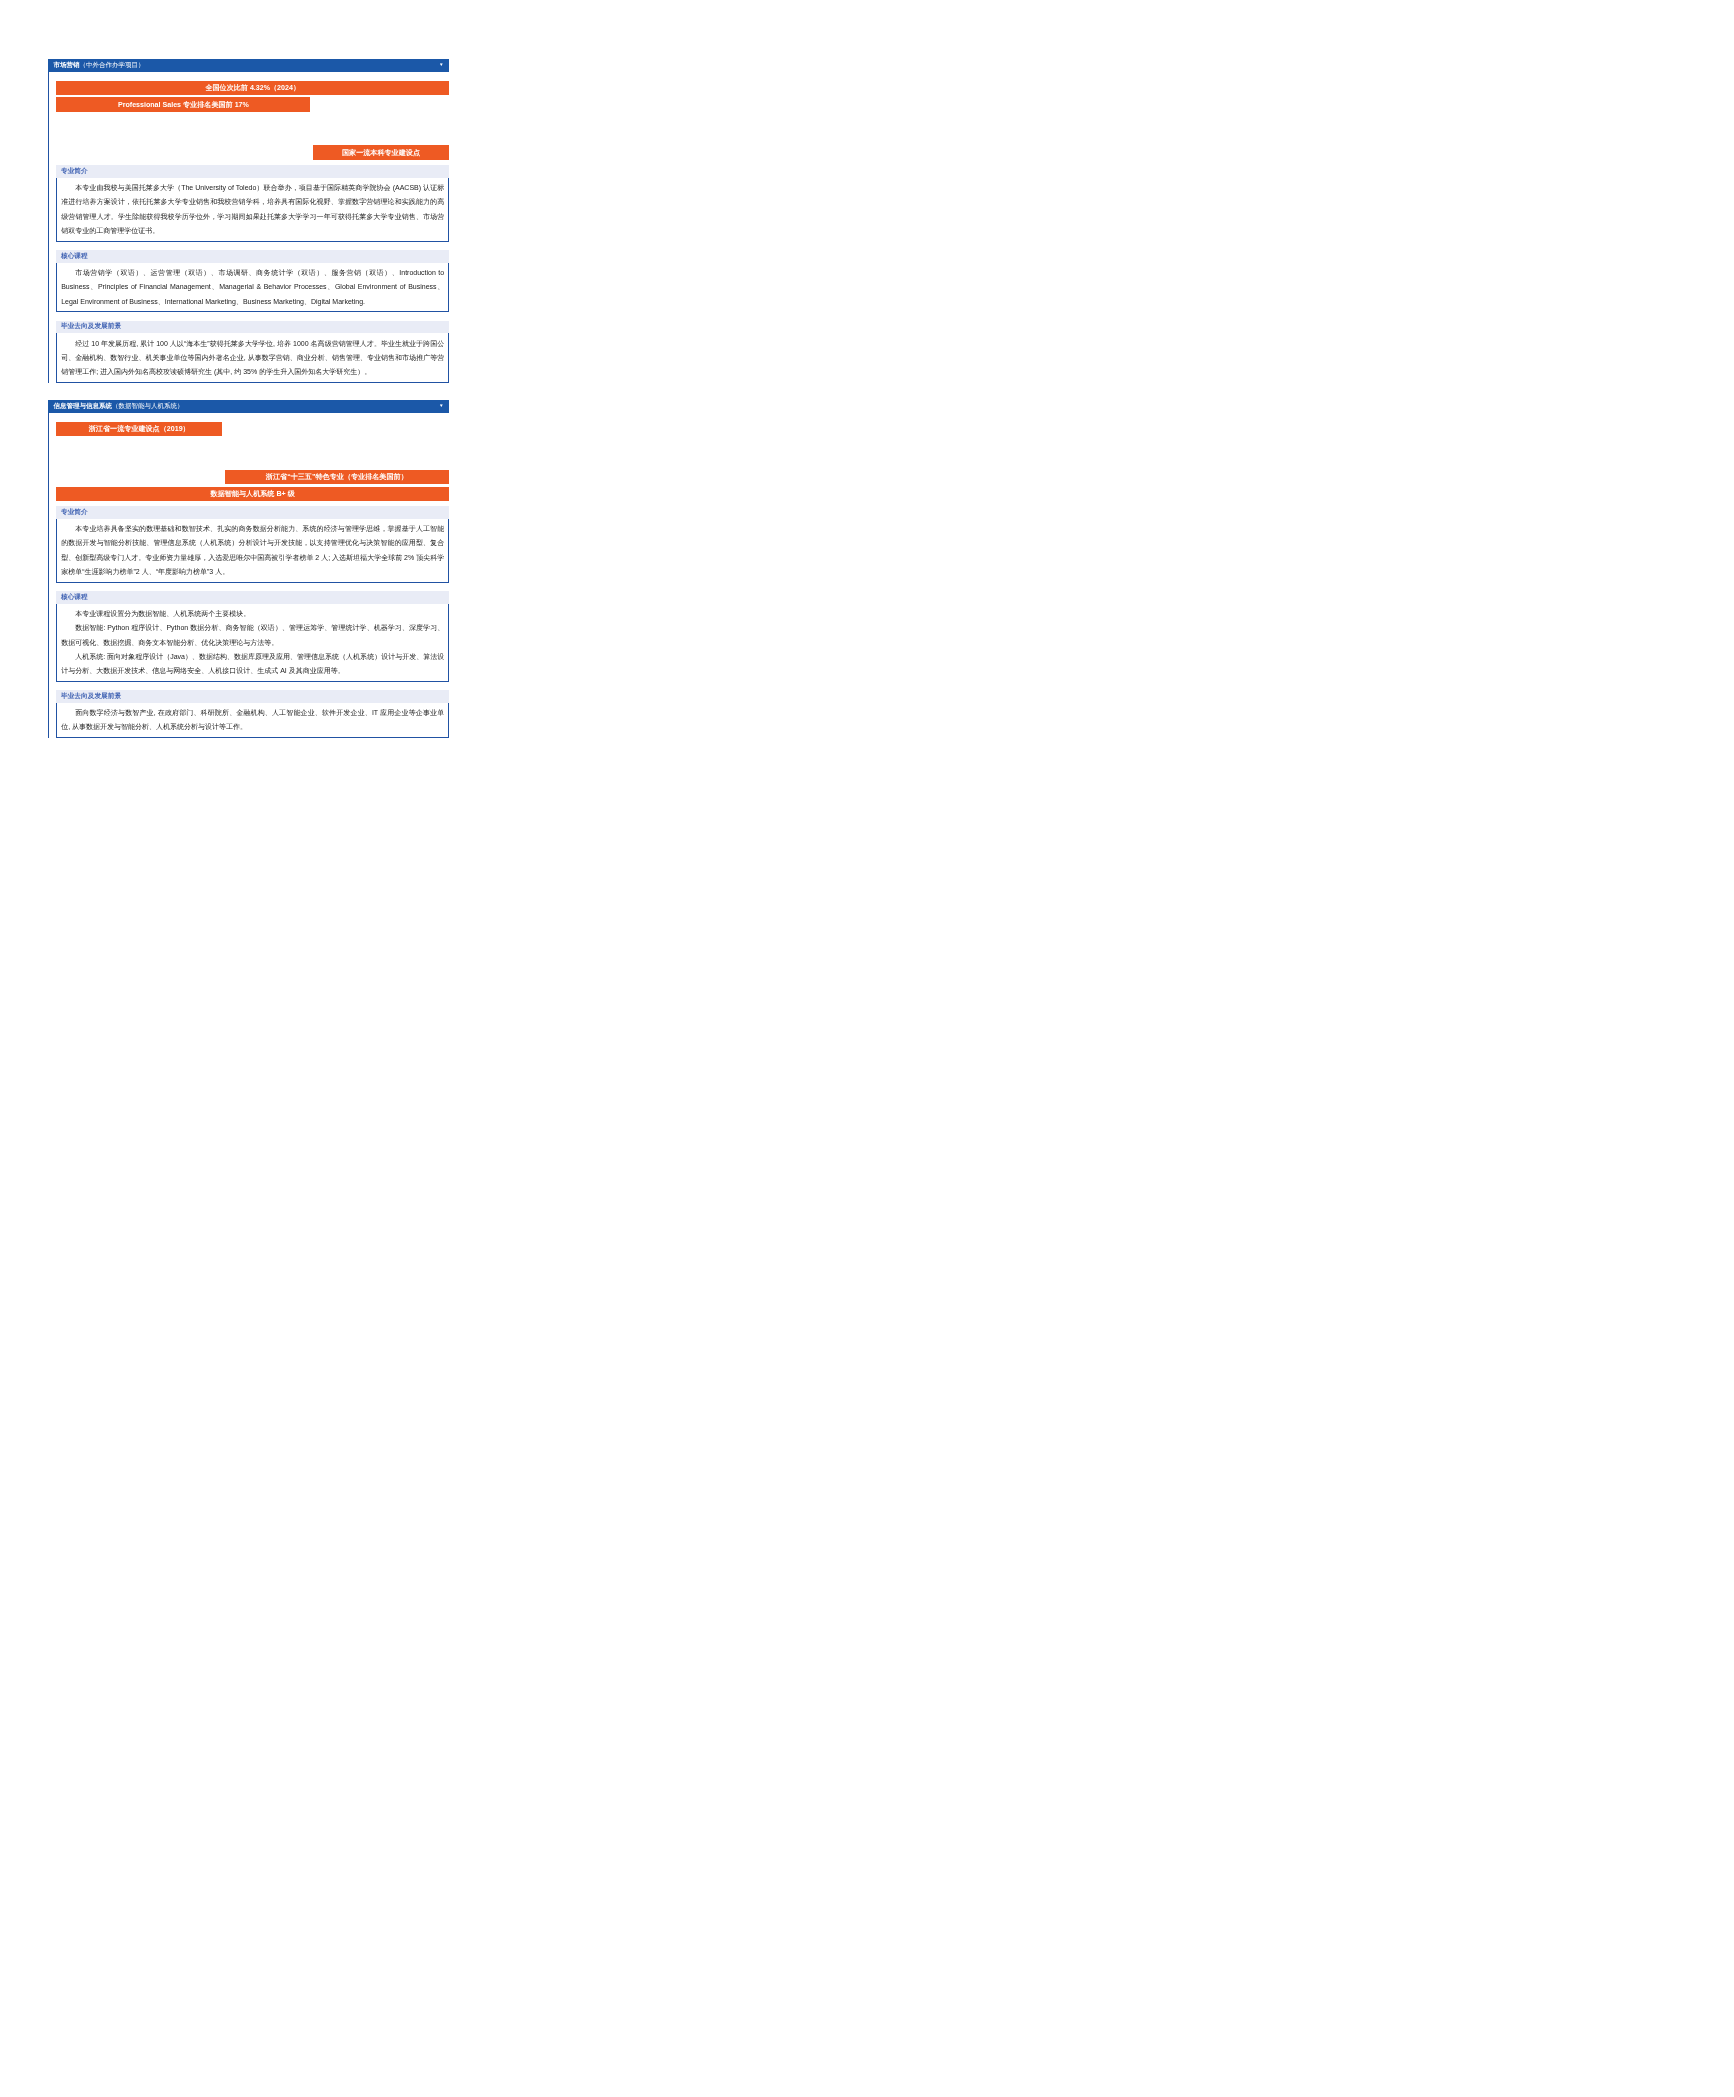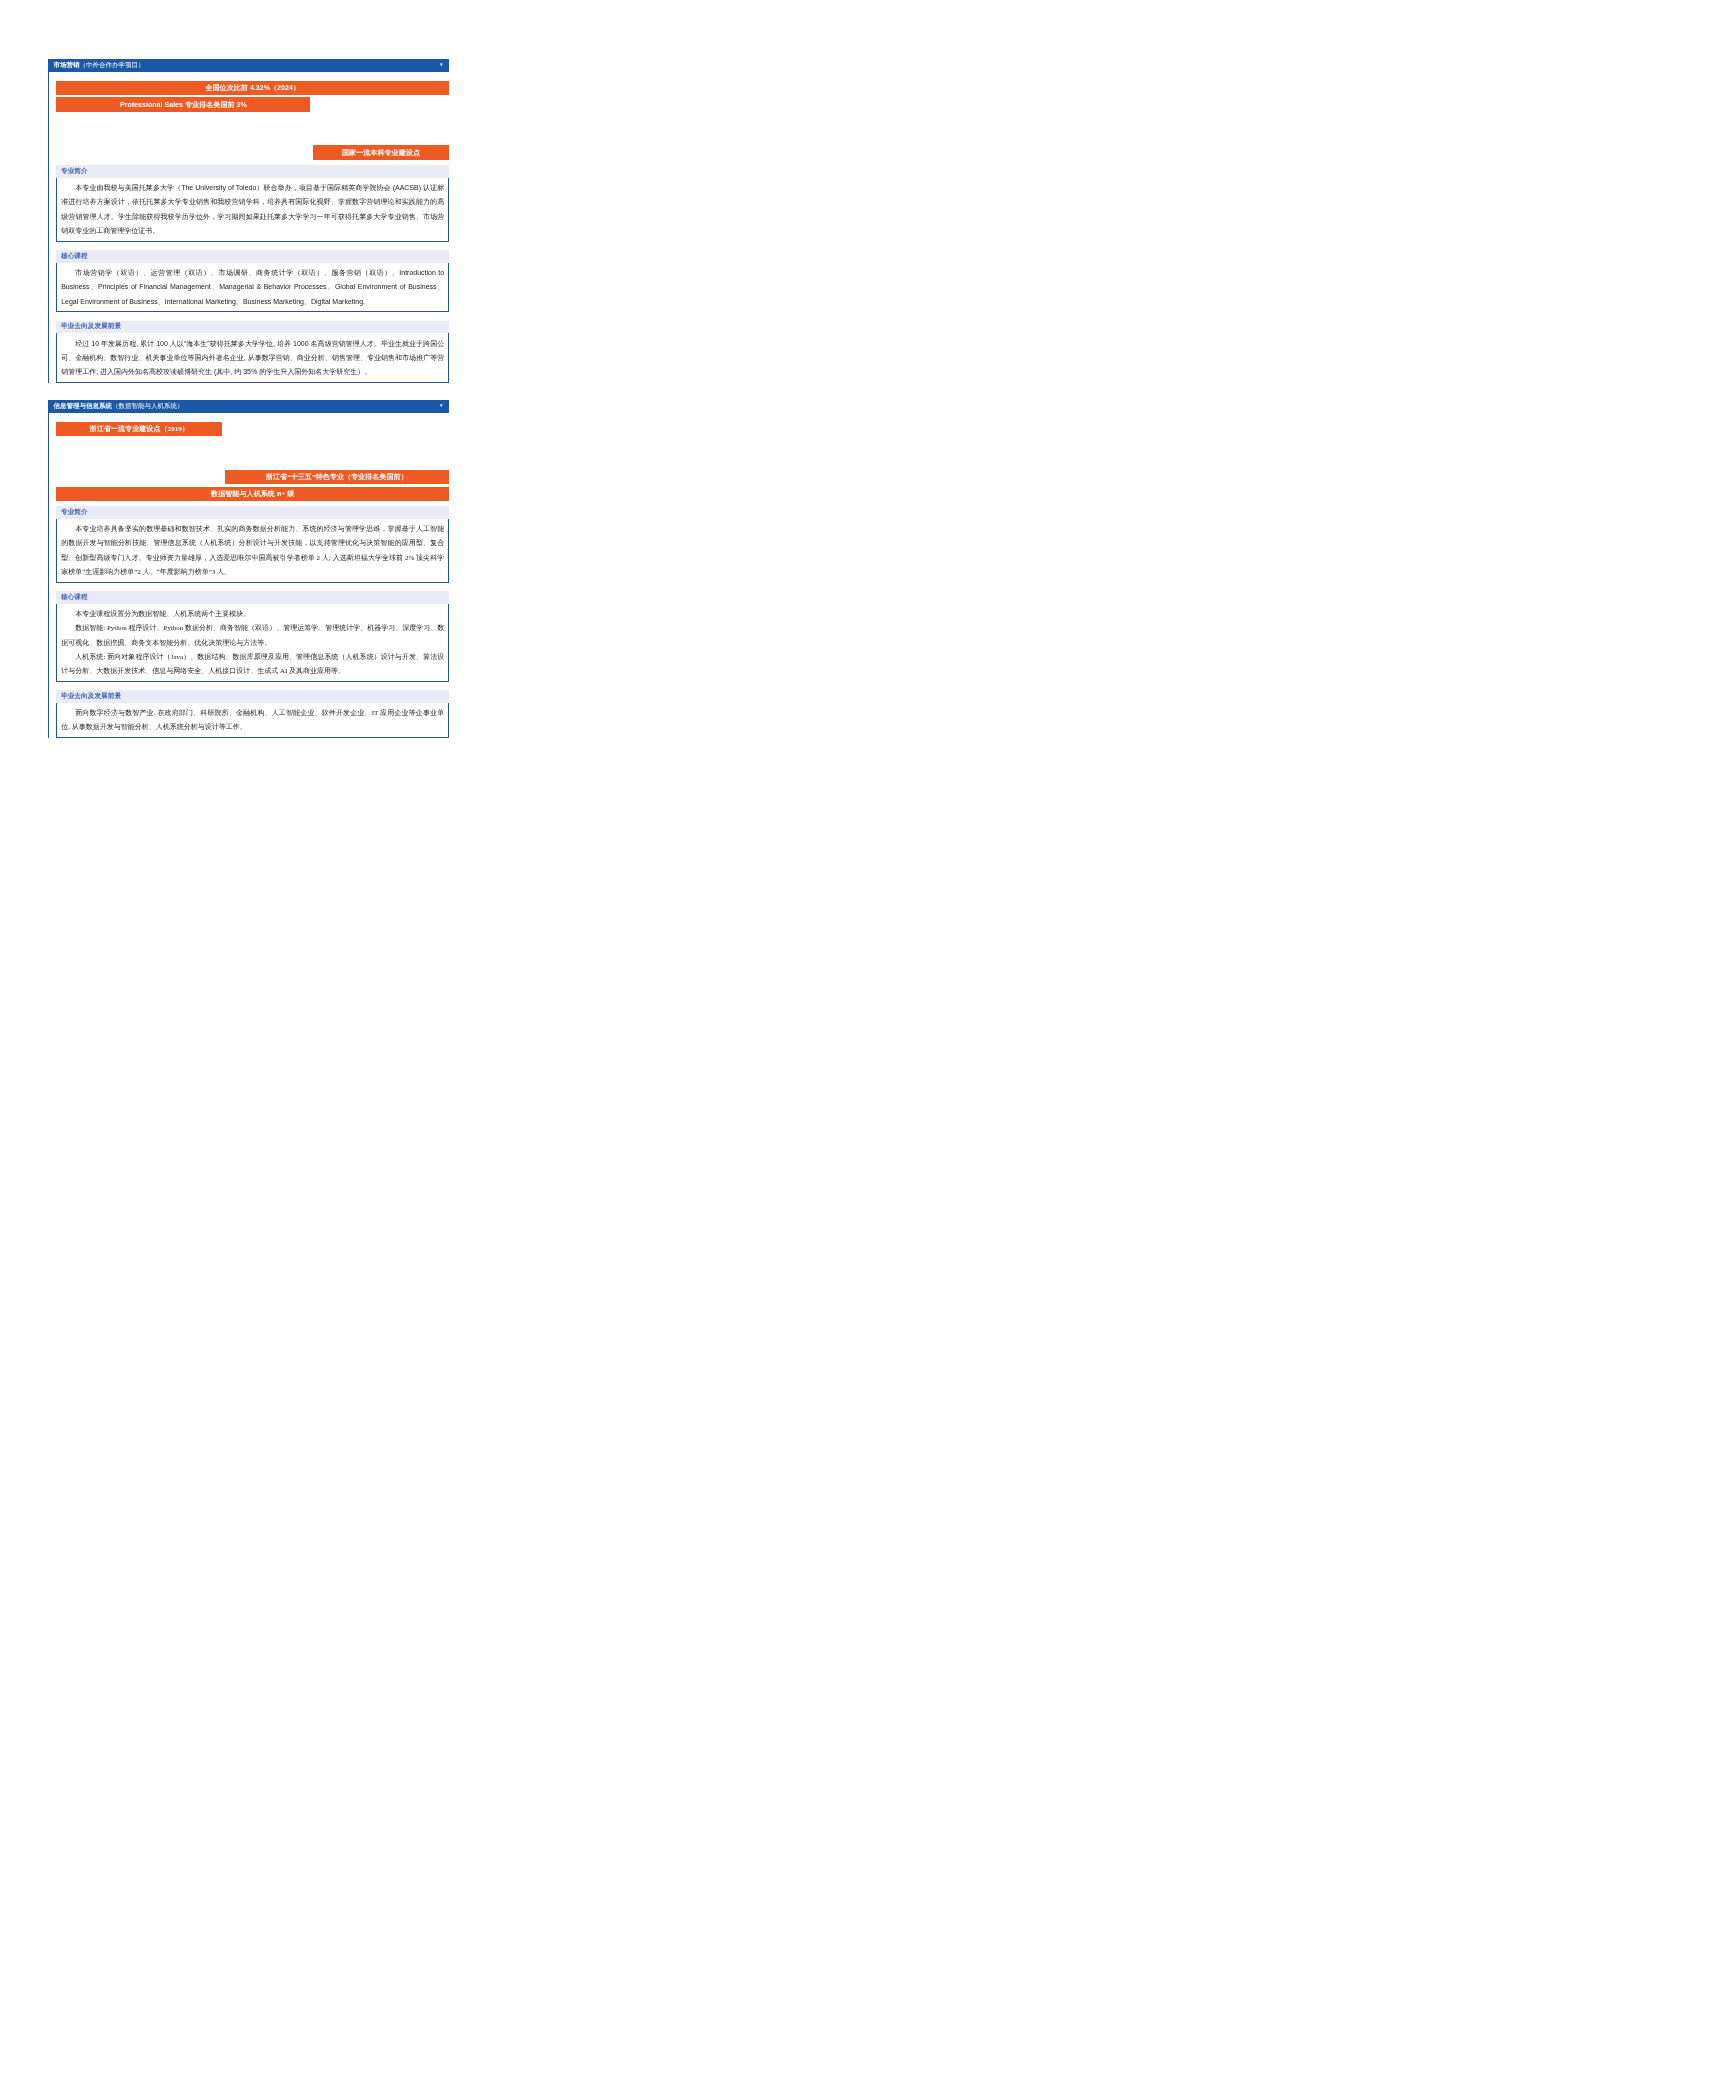--- a/index.html
+++ b/index.html
@@ -3,21 +3,21 @@
 <meta charset="utf-8">
 <style>
   html,body{margin:0;padding:0;}
   body{
     width:495px;min-height:672px;background:#ffffff;
     font-family:"Liberation Sans", sans-serif;
     position:relative;
   }
   .section{position:relative;margin-left:48px;width:401px;}
   .section.first{padding-top:59px;}
-  .section.second{margin-top:17px;font-family:Liberation Serif, serif;}
+  .section.second{margin-top:17px;}
   .sec-header{
     height:13px;background:#1b58a8;color:#ffffff;
     display:flex;align-items:center;padding:0 5.5px;box-sizing:border-box;
     cursor:pointer;
   }
   .sec-title-bold{font-weight:bold;font-size:6.5px;}
   .sec-title-light{font-weight:normal;font-size:6.5px;}
   .chevron{margin-left:auto;font-size:4.6px;line-height:1;}
   .accent-line{position:absolute;left:0;width:1.3px;background:#2152a3;top:72px;bottom:0;}
   .section.second .accent-line{top:13px;}
@@ -59,21 +59,21 @@
     <span class="sec-title-bold">市场营销</span>
       <span class="sec-title-light">（中外合作办学项目）</span>
     <span class="chevron">▼</span>
   </div>
 
   <div class="sec-body">
     <div class="banner-row rtop">
       <div class="banner full">全国位次比前 4.32%（2024）</div>
     </div>
     <div class="banner-row rnext">
-      <div class="banner w65">Professional Sales 专业排名美国前 3%</div>
+      <div class="banner w65">Professional Sales 专业排名美国前 17%</div>
       <div class="banner grow">国家一流本科专业建设点</div>
     </div>
 
     <div class="block-heading">专业简介</div>
     <div class="block-box">
       <p>本专业由我校与美国托莱多大学（The University of Toledo）联合举办，项目基于国际精英商学院协会 (AACSB) 认证标准进行培养方案设计，依托托莱多大学专业销售和我校营销学科，培养具有国际化视野、掌握数字营销理论和实践能力的高级营销管理人才。学生除能获得我校学历学位外，学习期间如果赴托莱多大学学习一年可获得托莱多大学专业销售、市场营销双专业的工商管理学位证书。</p>
     </div>
 
     <div class="block-heading gap">核心课程</div>
     <div class="block-box">

